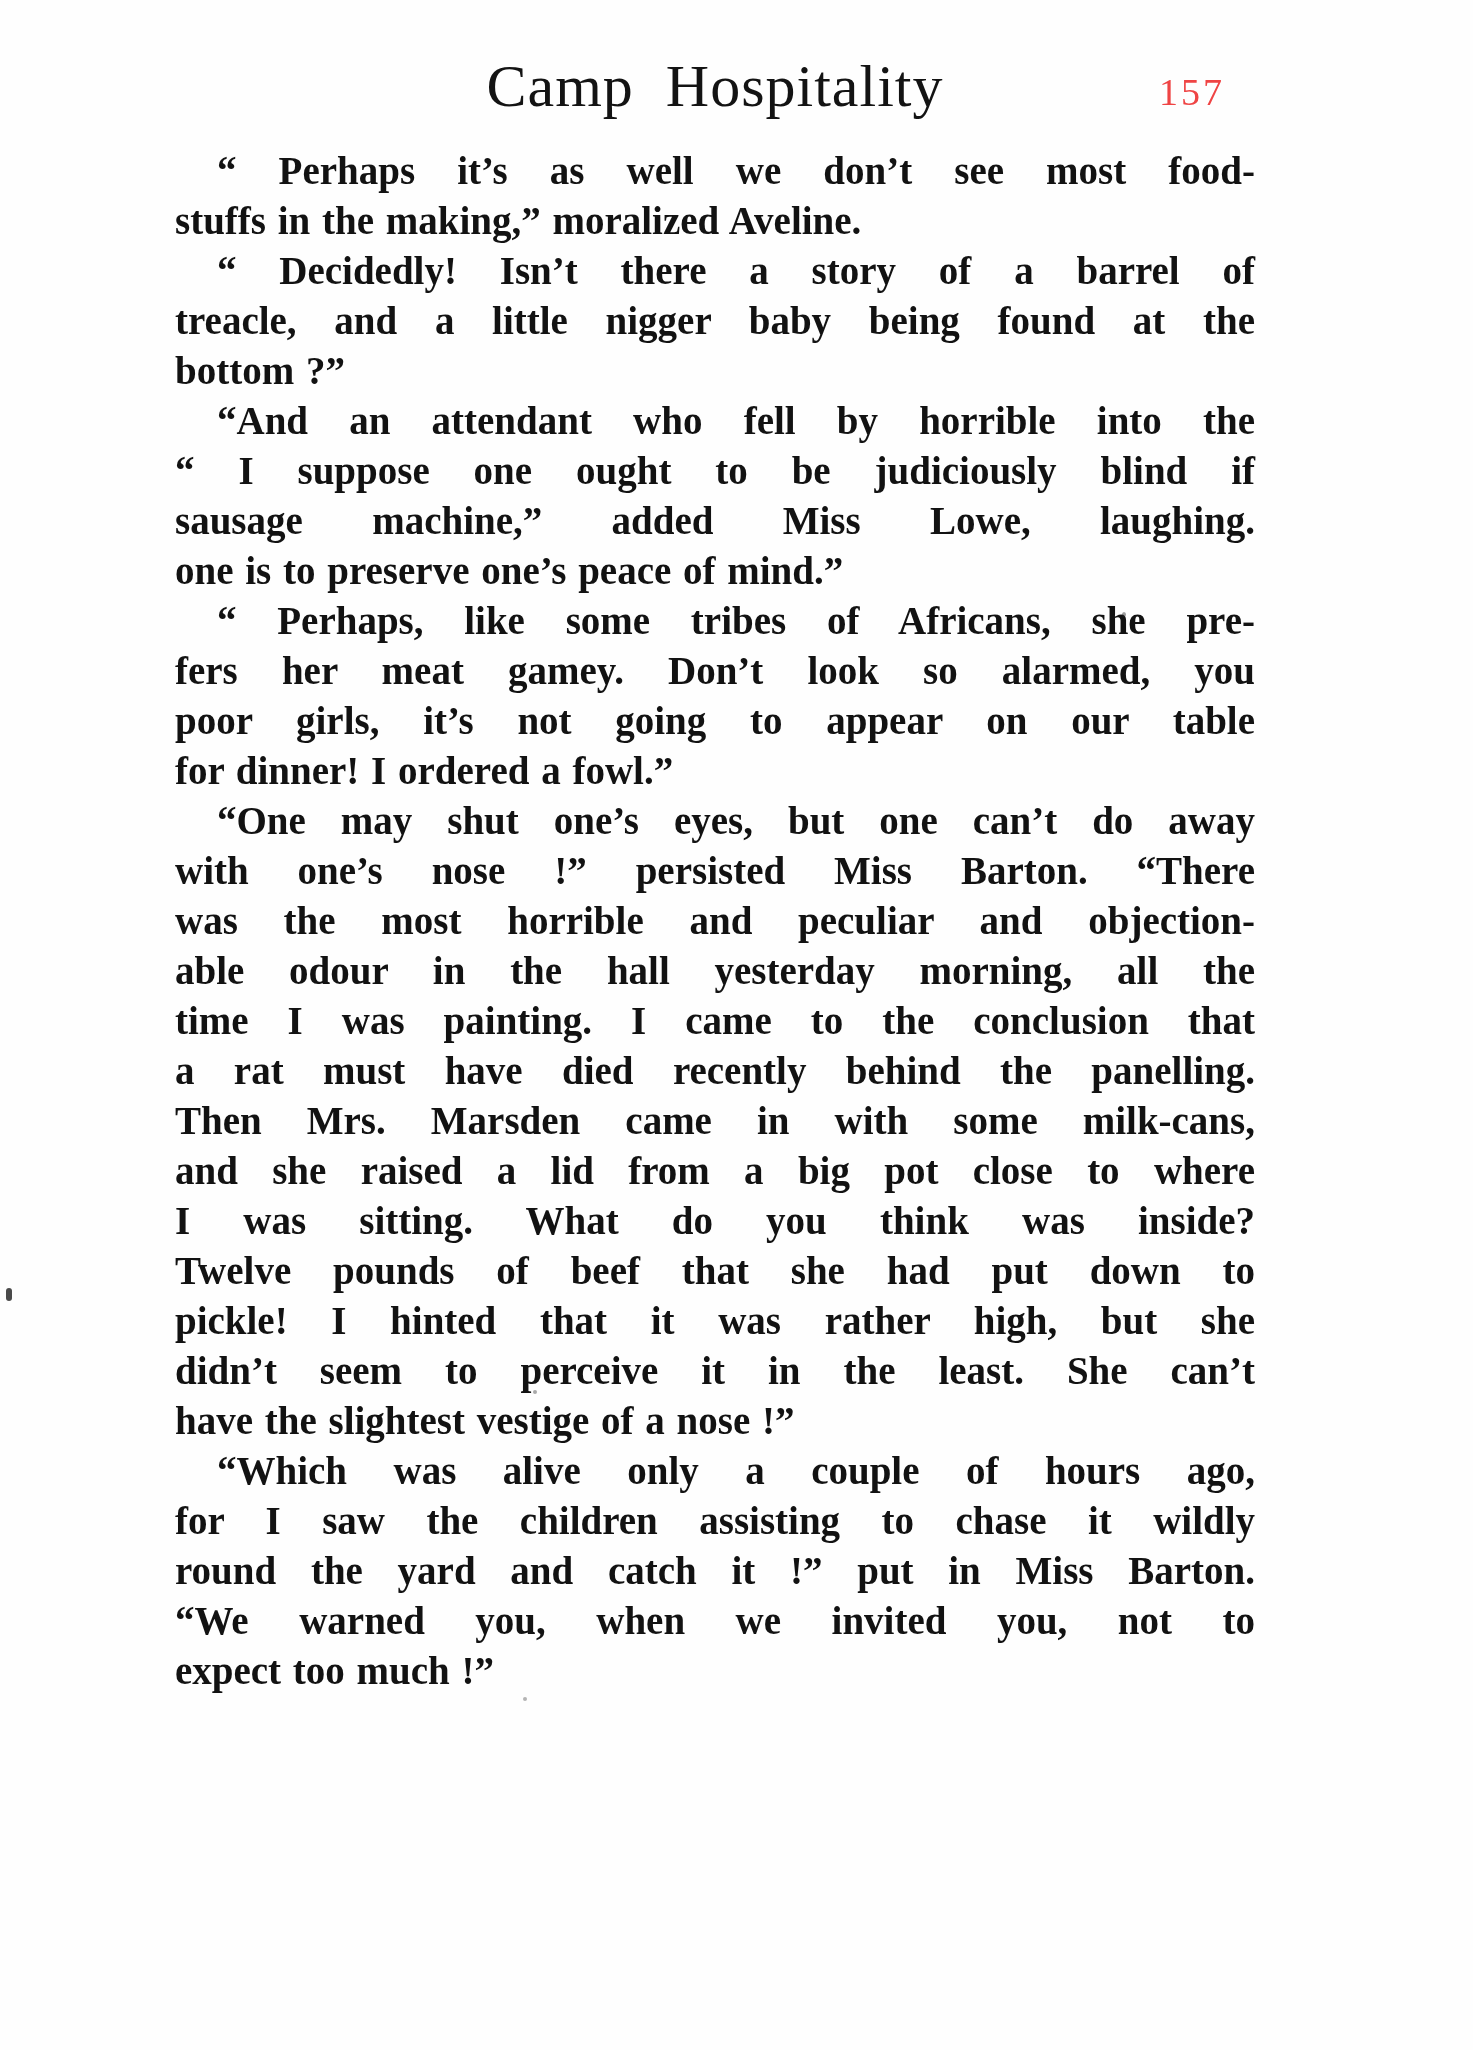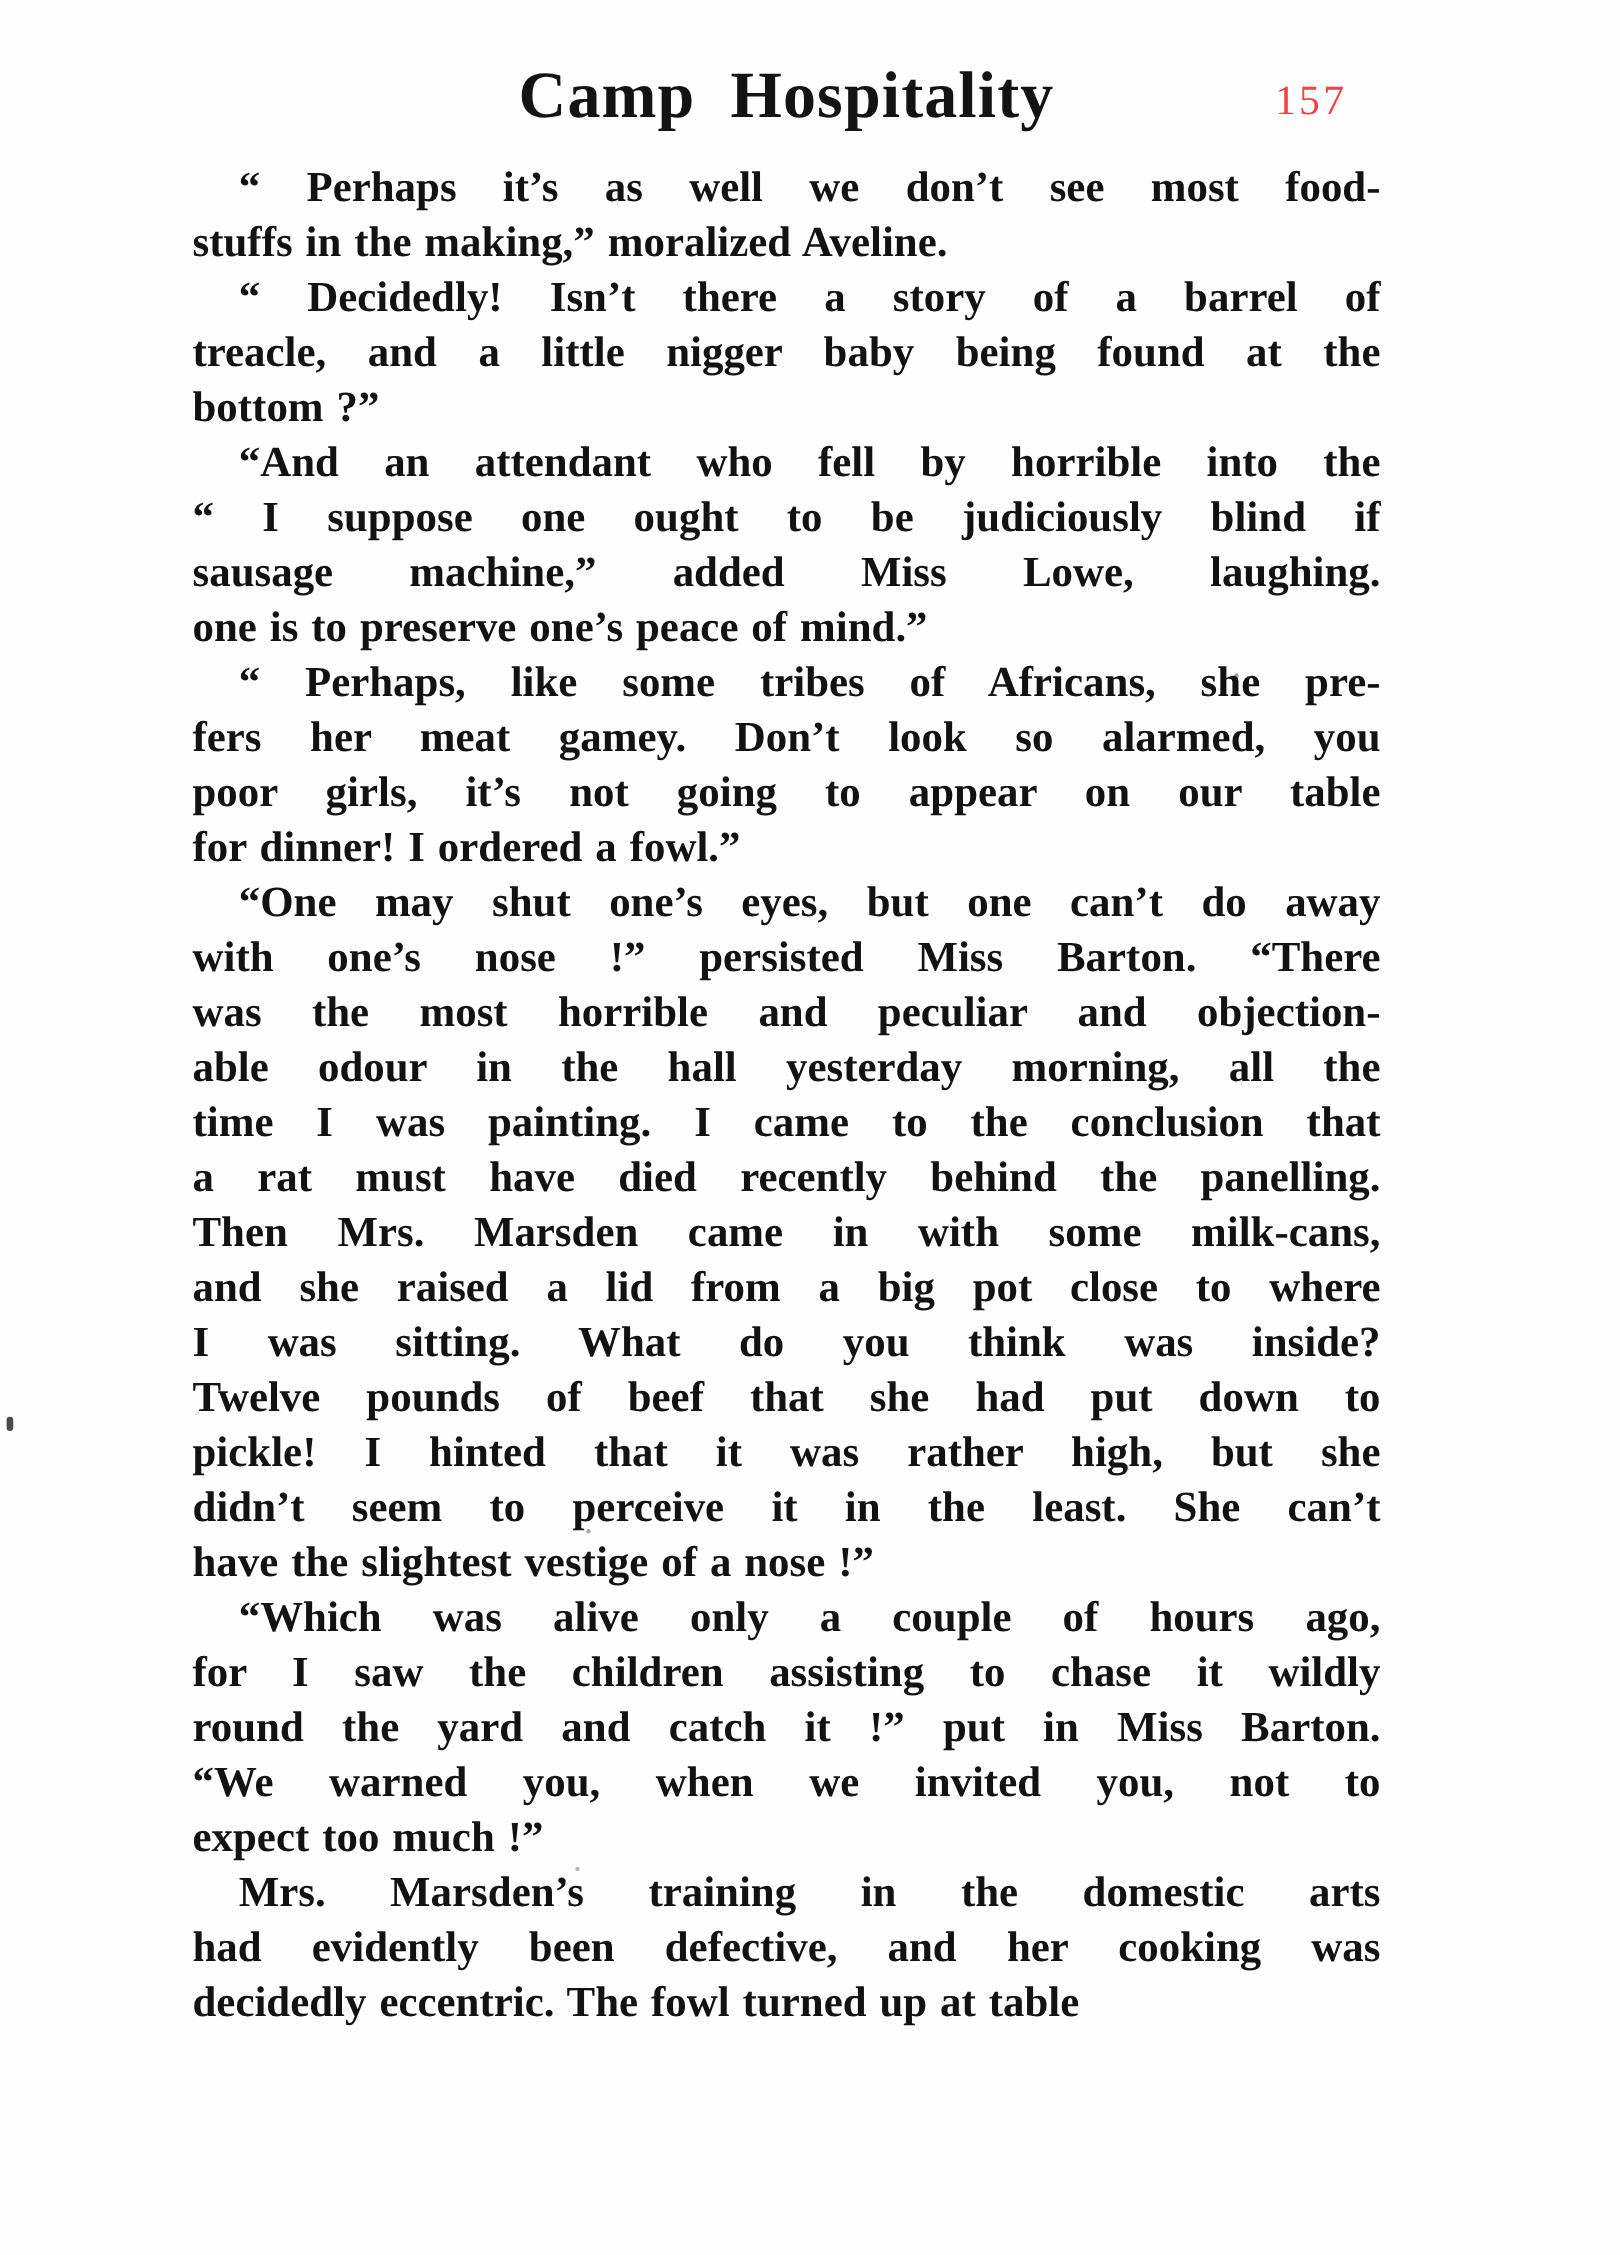--- a/index.html
+++ b/index.html
@@ -20,21 +20,21 @@
     position: absolute;
     top: 52px;
     left: 175px;
     width: 1080px;
     height: 70px;
   }
   .page-title {
     margin: 0;
     text-align: center;
     font-size: 60px;
-    font-weight: bold;
+    font-weight: normal;
     letter-spacing: 1px;
     word-spacing: 16px;
     color: #131313;
   }
   .page-number {
     position: absolute;
     top: 18px;
     right: 30px;
     font-size: 38px;
     letter-spacing: 3px;
@@ -120,25 +120,20 @@
         <div class="line j">didn’t seem to perceive it in the least.  She can’t</div>
         <div class="line">have the slightest vestige of a nose !”</div>
       </div>
       <div class="paragraph">
         <div class="line indent j">“Which was alive only a couple of hours ago,</div>
         <div class="line j">for I saw the children assisting to chase it wildly</div>
         <div class="line j">round the yard and catch it !” put in Miss Barton.</div>
         <div class="line j">“We warned you, when we invited you, not to</div>
         <div class="line">expect too much !”</div>
       </div>
-      <div class="paragraph">
-        <div class="line indent j">Mrs. Marsden’s training in the domestic arts</div>
-        <div class="line j">had evidently been defective, and her cooking was</div>
-        <div class="line">decidedly eccentric.  The fowl turned up at table</div>
-      </div>
     </main>
 
   <div class="speck s1"></div>
   <div class="speck s2"></div>
   <div class="speck s3"></div>
   <div class="speck s4"></div>
 
 </div>
 
 </body></html>

